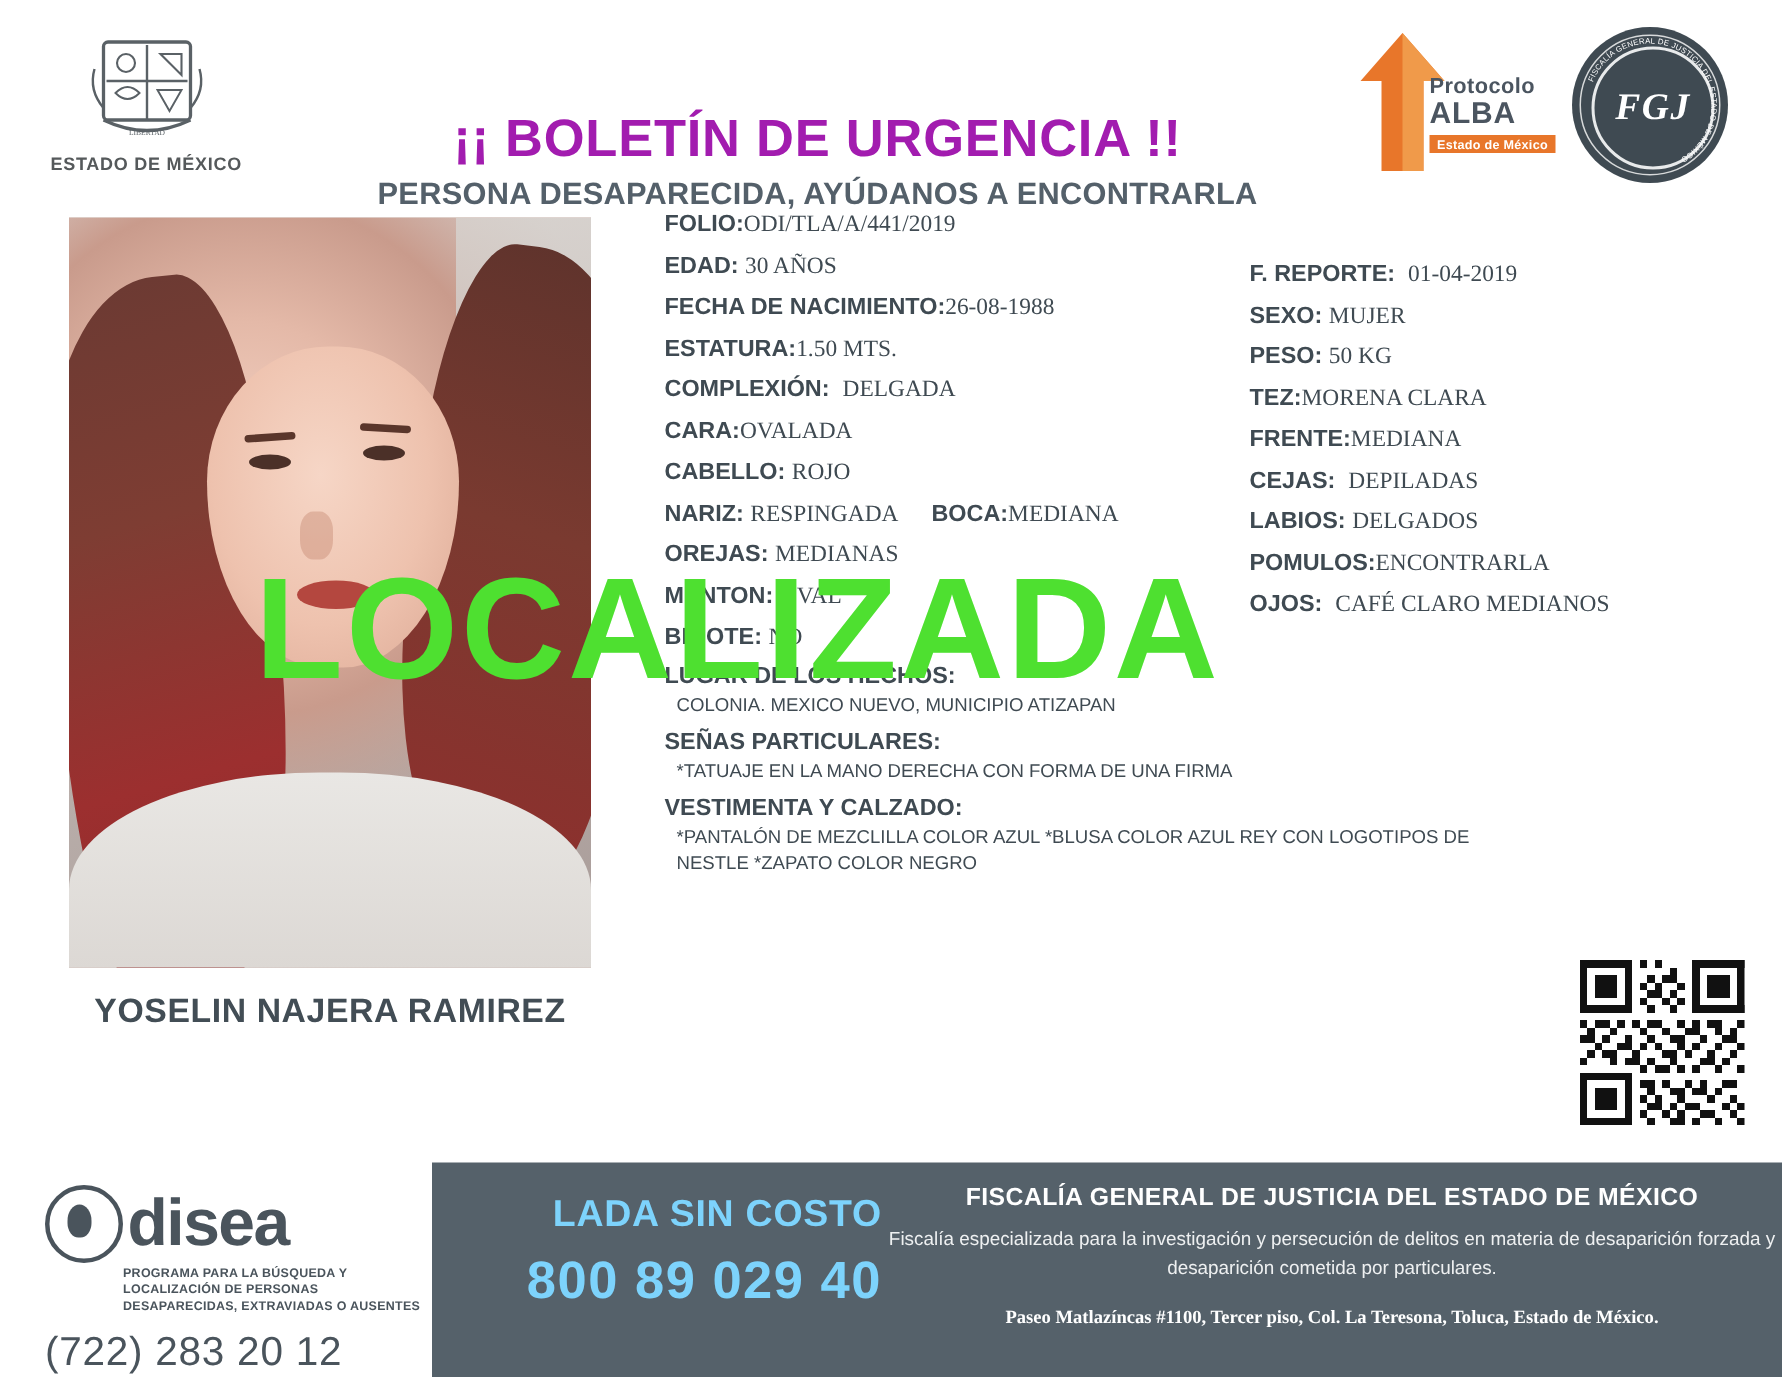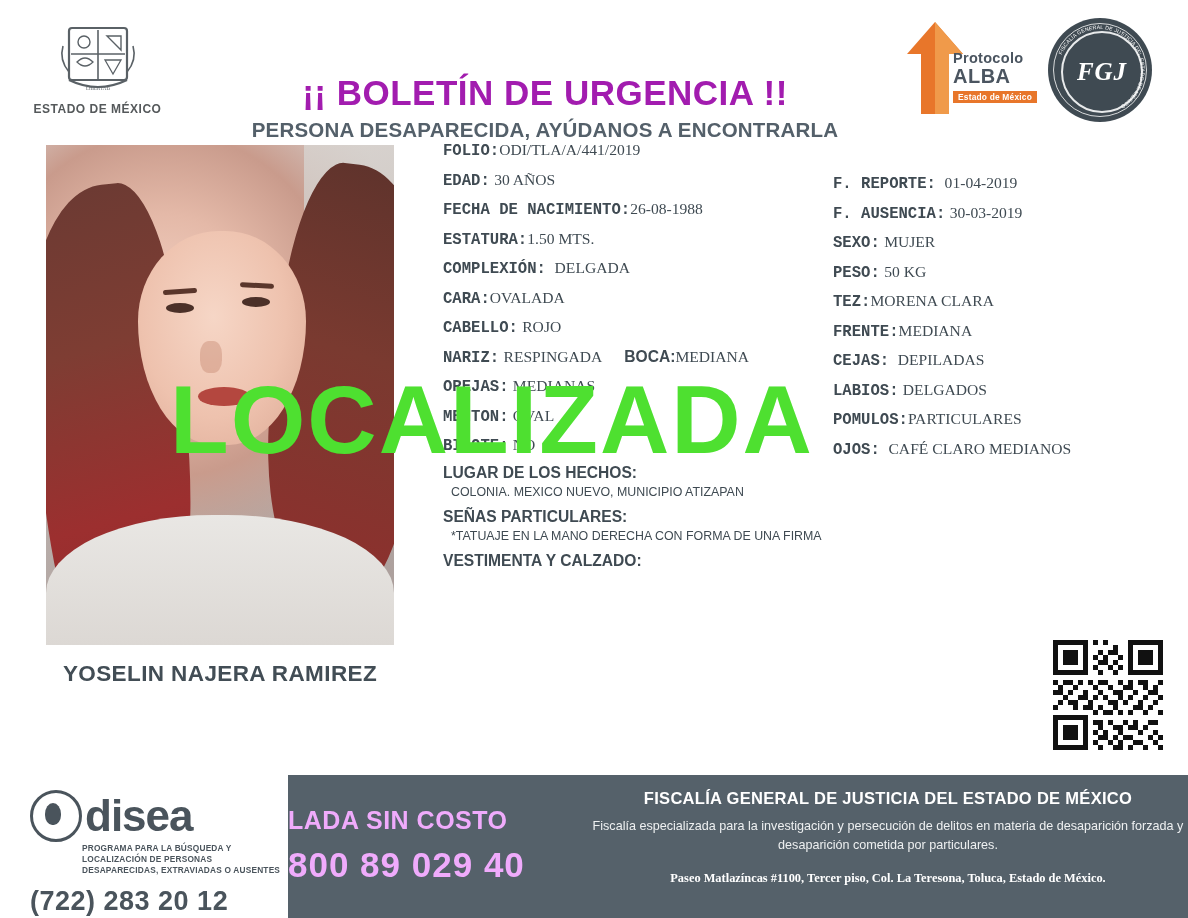--- a/index.html
+++ b/index.html
@@ -138,21 +138,21 @@
   
   .data-left{position:absolute;left:443px;top:139px;width:390px;}
   .data-right{position:absolute;left:833px;top:172px;width:330px;}
   .row{
     margin-bottom:6.5px;
     font-size:15.6px;
     line-height:21px;
     color:#3f4a52;
     white-space:nowrap;
   }
-  .row .k{font-weight:bold;font-family:Liberation Mono, monospace;}
+  .row .k{font-weight:bold;}
   .row .v{font-weight:normal;font-family:Liberation Serif, serif;}
   .row.two .k2{font-weight:bold;margin-left:22px;}
   .block-label{
     font-size:15.6px;font-weight:bold;color:#3f4a52;margin-top:7px;
   }
   .block-text{
     font-size:12.4px;color:#3f4a52;line-height:17px;margin-left:8px;margin-top:2px;
     white-space:normal;
   }
   
@@ -184,28 +184,28 @@
     background:#4a545c;border-radius:50% 50% 45% 45%;
   }
   .disea-word{
     font-size:44px;font-weight:bold;color:#4a545c;letter-spacing:-1px;line-height:44px;
   }
   .disea-sub{
     font-size:8.3px;font-weight:bold;color:#4a545c;line-height:11px;
     margin-left:52px;margin-top:1px;letter-spacing:.2px;
   }
   .disea-phone{
-    font-size:27px;font-weight:bold;color:#4a545c;margin-top:10px;letter-spacing:.5px;
+    font-size:27px;font-weight:normal;color:#4a545c;margin-top:10px;letter-spacing:.5px;
   }
   .footer-band{
     position:absolute;left:288px;top:775px;width:900px;height:143px;
     background:#55616a;
   }
   .lada{
-    position:absolute;left:0;top:20px;width:300px;text-align:left;color:#f0abfc;margin-top:11px;
+    position:absolute;left:0;top:20px;width:300px;text-align:right;color:#7dd3fc;
   }
   .lada-t{font-size:25px;font-weight:bold;letter-spacing:.5px;}
   .lada-n{font-size:35px;font-weight:bold;margin-top:10px;letter-spacing:1px;}
   .fgj-text{
     position:absolute;left:300px;top:14px;width:600px;text-align:center;color:#fff;
   }
   .fgj-t1{font-size:16.5px;font-weight:bold;letter-spacing:.3px;}
   .fgj-t2{font-size:12.6px;line-height:19px;margin-top:9px;color:#eef0f1;}
   .fgj-t3{font-size:12.4px;font-weight:bold;line-height:18px;margin-top:14px;font-family:"Liberation Serif", serif;}
 </style>
@@ -320,49 +320,47 @@
     <span class="k">BIGOTE:</span>&nbsp;<span class="v">NO</span>
   </div>
 
   <div class="block-label">LUGAR DE LOS HECHOS:</div>
   <div class="block-text">COLONIA. MEXICO NUEVO, MUNICIPIO ATIZAPAN</div>
 
   <div class="block-label">SEÑAS PARTICULARES:</div>
   <div class="block-text">*TATUAJE EN LA MANO DERECHA CON FORMA DE UNA FIRMA</div>
 
   <div class="block-label">VESTIMENTA Y CALZADO:</div>
+  <div class="block-text" style="width:565px">*PANTALÓN DE MEZCLILLA COLOR AZUL *BLUSA COLOR AZUL REY CON LOGOTIPOS DE NESTLE *ZAPATO COLOR NEGRO</div>
 </div>
 
 <div class="data-right">
   <div class="row">
     <span class="k">F. REPORTE:</span>&nbsp;&nbsp;<span class="v">01-04-2019</span>
   </div>
   <div class="row">
-    <span class="k">F. AUSENCIA:</span>&nbsp;<span class="v">30-03-2019</span>
-  </div>
-  <div class="row">
     <span class="k">SEXO:</span>&nbsp;<span class="v">MUJER</span>
   </div>
   <div class="row">
     <span class="k">PESO:</span>&nbsp;<span class="v">50 KG</span>
   </div>
   <div class="row">
     <span class="k">TEZ:</span><span class="v">MORENA CLARA</span>
   </div>
   <div class="row">
     <span class="k">FRENTE:</span><span class="v">MEDIANA</span>
   </div>
   <div class="row">
     <span class="k">CEJAS:</span>&nbsp;&nbsp;<span class="v">DEPILADAS</span>
   </div>
   <div class="row">
     <span class="k">LABIOS:</span>&nbsp;<span class="v">DELGADOS</span>
   </div>
   <div class="row">
-    <span class="k">POMULOS:</span><span class="v">PARTICULARES</span>
+    <span class="k">POMULOS:</span><span class="v">ENCONTRARLA</span>
   </div>
   <div class="row">
     <span class="k">OJOS:</span>&nbsp;&nbsp;<span class="v">CAFÉ CLARO MEDIANOS</span>
   </div>
 </div>
 
 <div class="localizada">LOCALIZADA</div>
 
 <div class="qr">
   <svg width="110" height="110" viewBox="0 0 22 22" shape-rendering="crispEdges">

